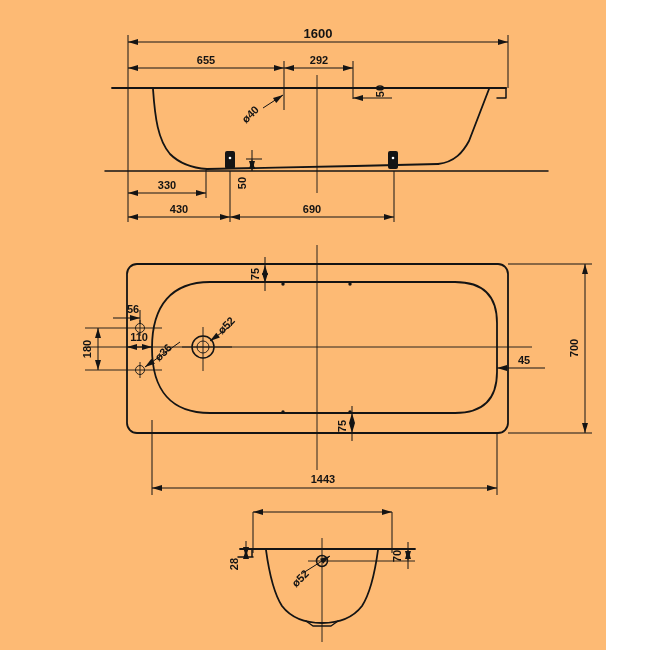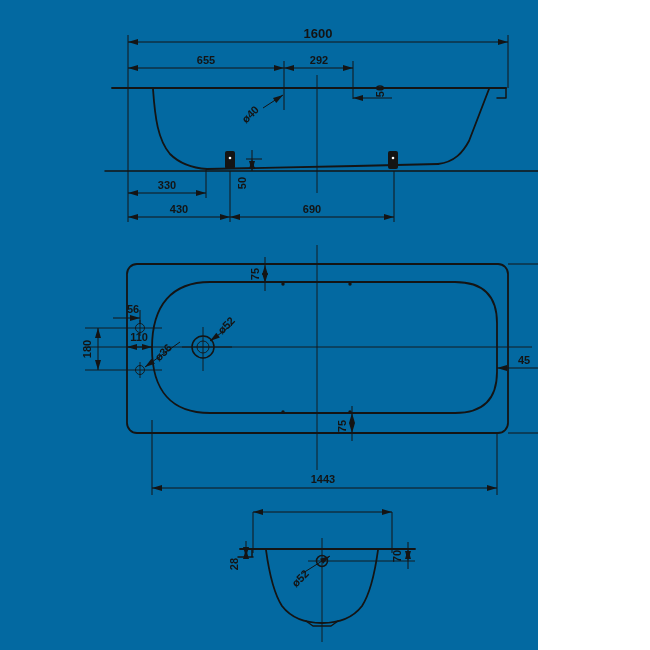--- a/index.html
+++ b/index.html
@@ -1,16 +1,16 @@
 <!DOCTYPE html>
 <html><head>
 <meta charset="utf-8">
 <style>
   html,body{margin:0;padding:0;background:#ffffff;}
-  .canvas{width:538px;height:650px;background:#0369a1;position:relative;overflow:hidden;text-align:right;}
+  .canvas{width:606px;height:650px;background:#fdba74;position:relative;overflow:hidden;text-align:right;}
   svg{display:block;}
   .ol{fill:none;stroke:#141414;stroke-width:1.8;stroke-linecap:round;stroke-linejoin:round;}
   .ol2{fill:none;stroke:#141414;stroke-width:1.5;stroke-linecap:round;stroke-linejoin:round;}
   .dm{fill:none;stroke:#141414;stroke-width:1;}
   .cl{fill:none;stroke:#141414;stroke-width:0.9;}
   .fil{fill:#141414;stroke:none;}
   .tx{font:bold 11px "Liberation Sans", sans-serif;fill:#141414;}
   .tb{font:bold 13px "Liberation Sans", sans-serif;fill:#141414;}
 </style>
 </head>

